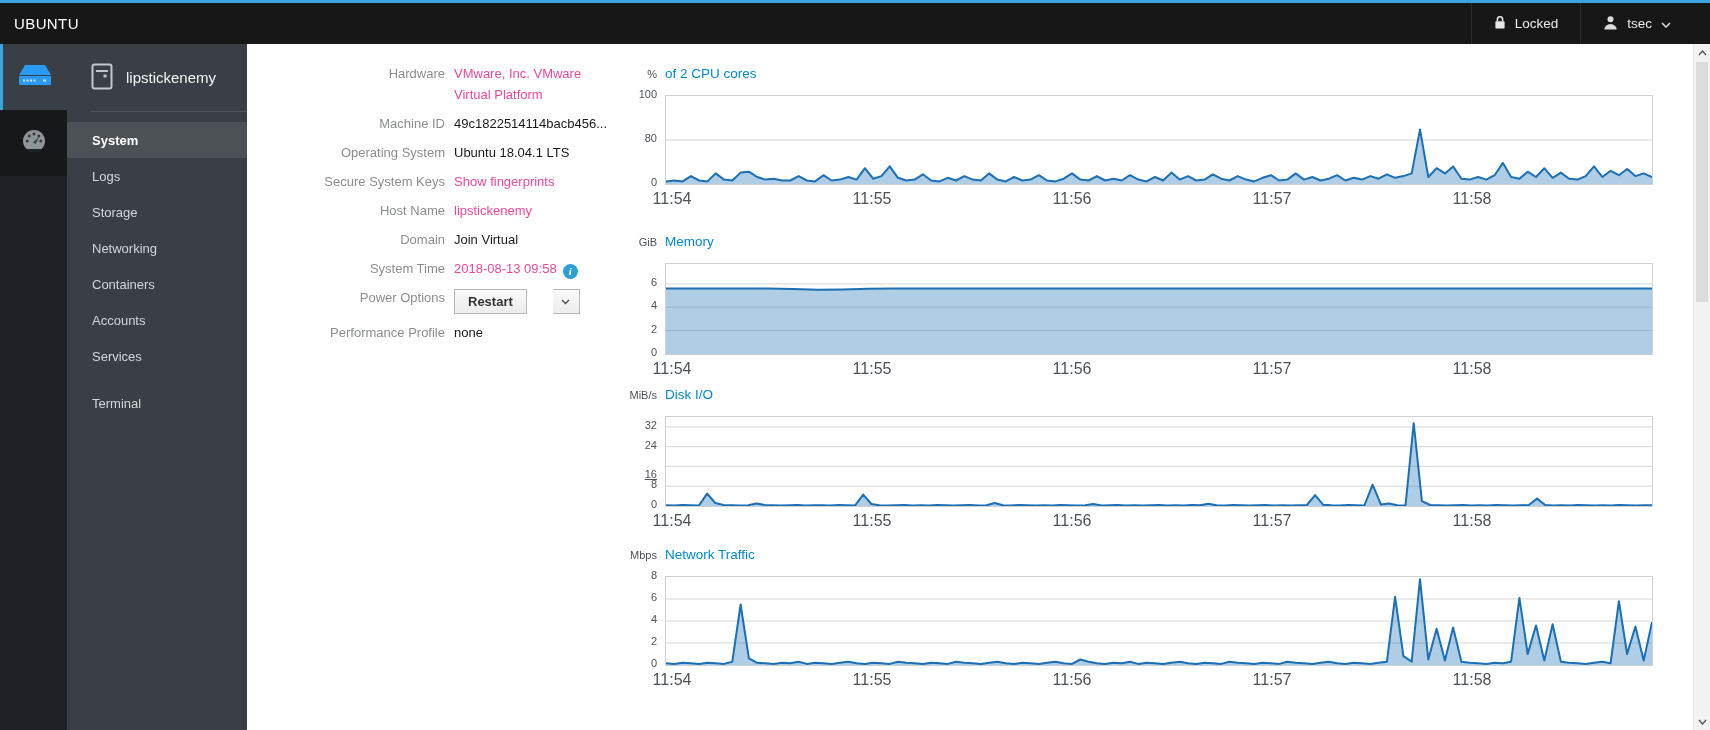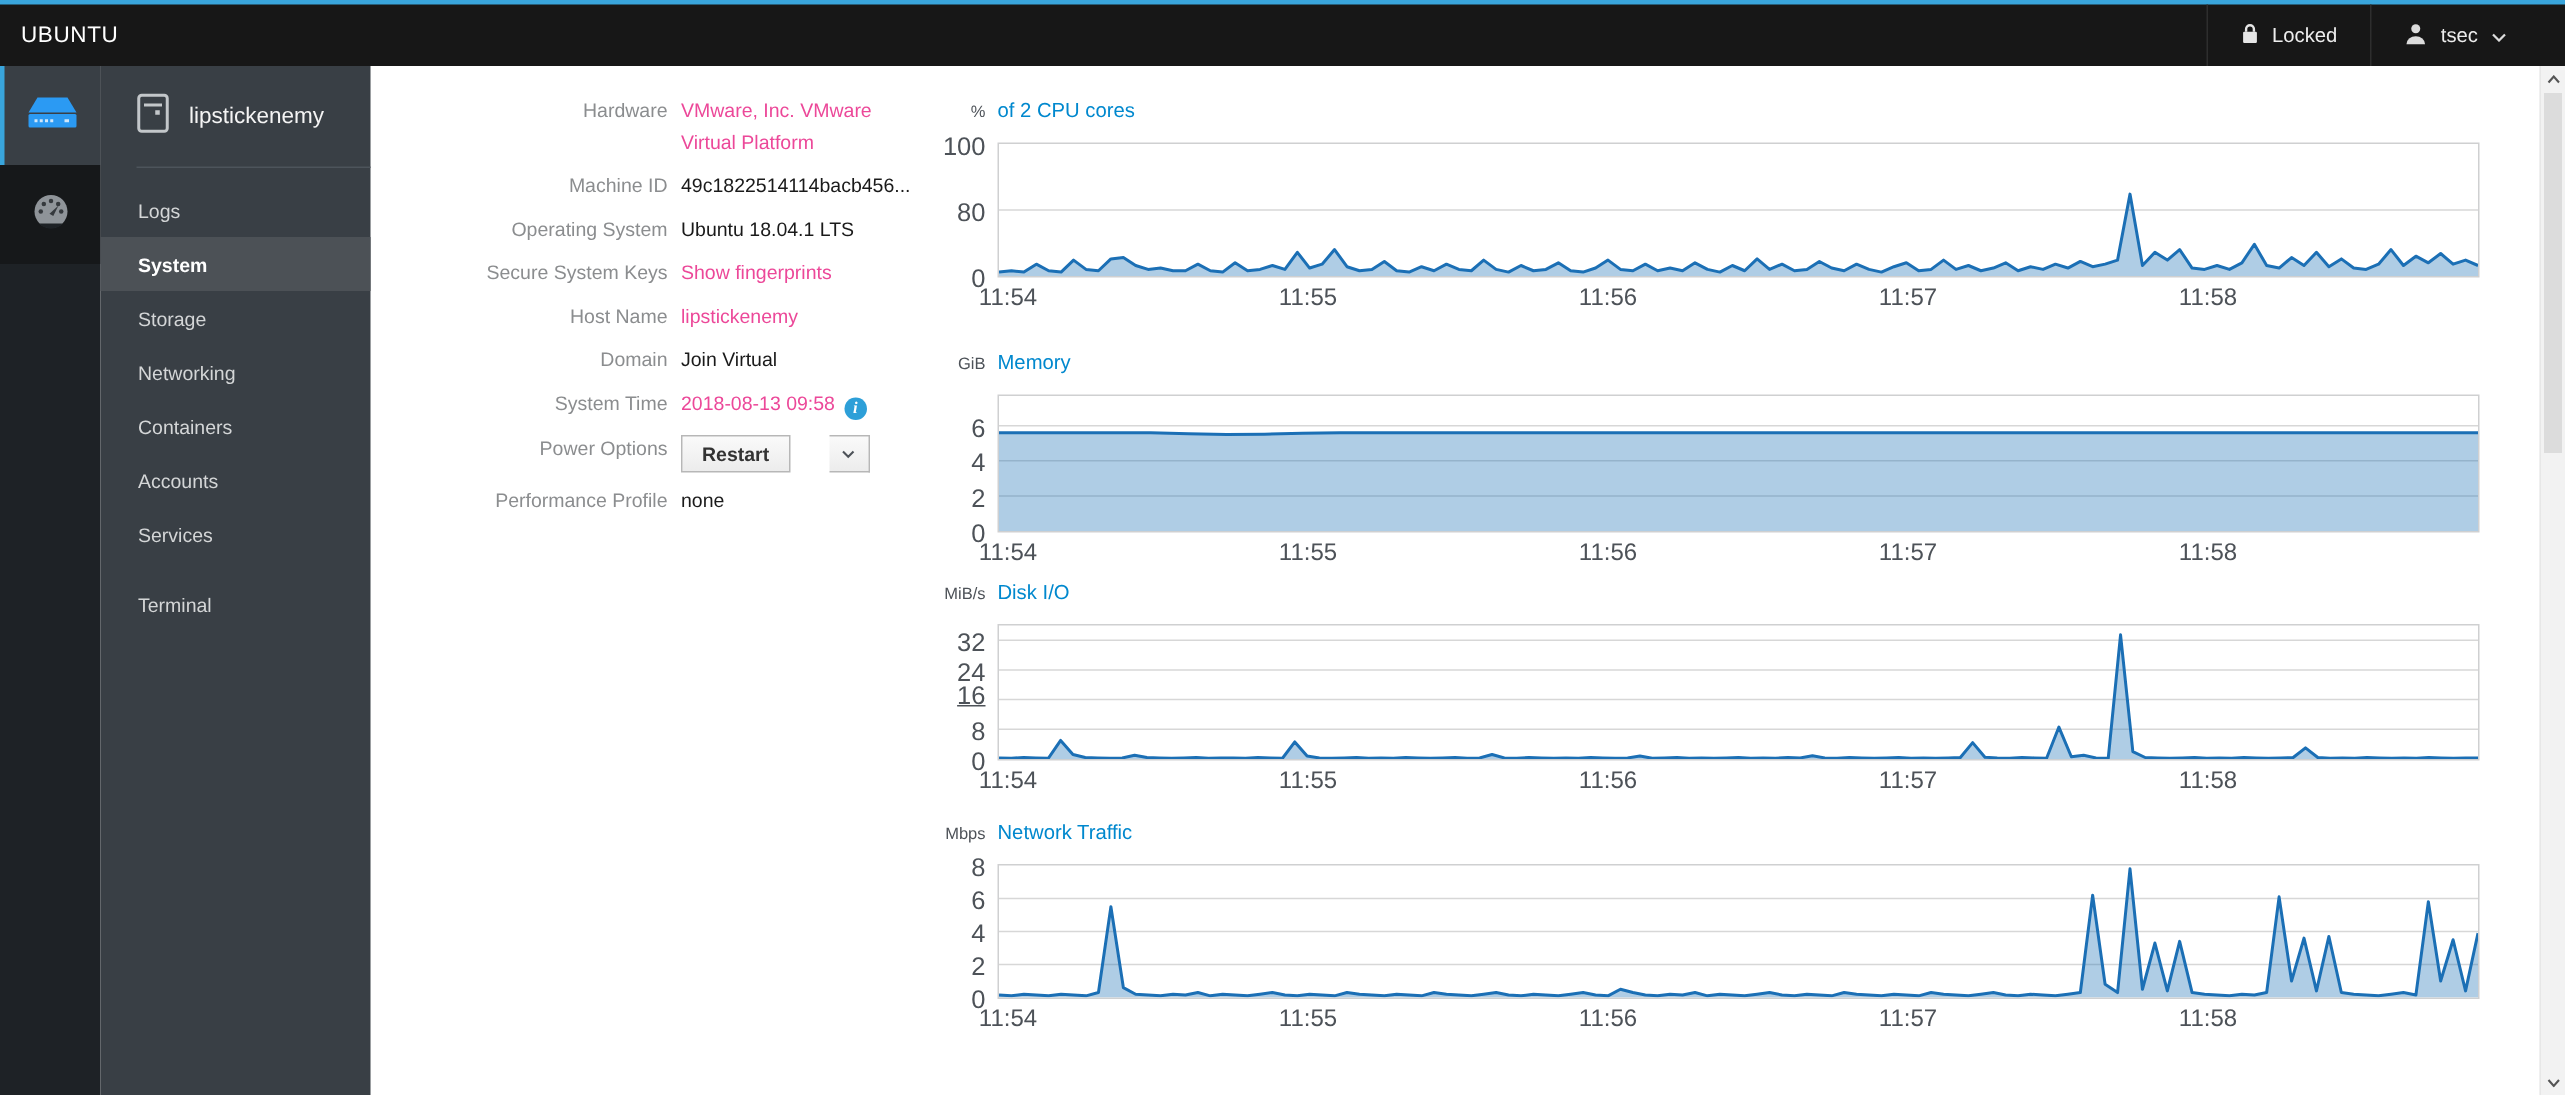--- a/index.html
+++ b/index.html
@@ -56,21 +56,21 @@
     border:1px solid #b7b7b7; border-left:none; background:linear-gradient(#fafafa,#ececec);
     width:27px; display:flex; align-items:center; justify-content:center; cursor:pointer;
   }
   
   .chart-block { position:absolute; left:595px; width:1080px; }
   .chart-head { display:flex; align-items:baseline; height:18px; margin-bottom:11px; }
   .chart-unit { width:70px; text-align:right; padding-right:8px; font-size:11px; color:#4d5258; }
   .chart-title { font-size:13.5px; color:#0088ce; cursor:pointer; }
   .chart-body { display:flex; }
   .yaxis { width:70px; position:relative; }
-  .ylab { position:absolute; right:8px; font-size:17px; color:#4d5258; }
+  .ylab { position:absolute; right:8px; font-size:11px; color:#4d5258; }
   .plot { border:1px solid #cfd0d1; background:#fff; }
   .plot svg { display:block; }
   .xaxis { position:relative; height:16px; margin-top:5px; margin-left:70px; }
   .xlab { position:absolute; top:0; transform:translateX(-50%); font-size:16px; color:#4d5258; }
   
   .scrollbar {
     position:absolute; right:0; top:44px; width:17px; height:686px;
     background:#f2f2f2; border-left:1px solid #e7e7e7;
   }
   .sb-btn { height:17px; display:flex; align-items:center; justify-content:center; cursor:pointer; }
@@ -145,22 +145,22 @@
       <svg width="22" height="27" viewBox="0 0 22 27">
         <rect x="1.5" y="1.5" width="19" height="24" rx="2" fill="none" stroke="#c3c7ca" stroke-width="2"></rect>
         <line x1="5" y1="8" x2="17" y2="8" stroke="#c3c7ca" stroke-width="2"></line>
         <rect x="12.5" y="11.5" width="3" height="3" fill="#c3c7ca"></rect>
       </svg>
     </span>
     <span>lipstickenemy</span>
   </div>
   <div class="host-divider"></div>
   <div class="nav">
+      <div class="nav-item selected">System</div>
       <div class="nav-item">Logs</div>
-      <div class="nav-item selected">System</div>
       <div class="nav-item">Storage</div>
       <div class="nav-item">Networking</div>
       <div class="nav-item">Containers</div>
       <div class="nav-item">Accounts</div>
       <div class="nav-item">Services</div>
       <div class="nav-item separated">Terminal</div>
     </div>
 </aside>
 
 <section class="details">
@@ -269,21 +269,21 @@
     </div>
     <div class="chart-block" style="top: 387px;">
       <div class="chart-head">
         <span class="chart-unit">MiB/s</span>
         <a class="chart-title">Disk I/O</a>
       </div>
       <div class="chart-body">
         <div class="yaxis" style="height: 89px;">
           <div class="ylab" style="top: 82px;">0</div>
           <div class="ylab" style="top: 62.2222px;">8</div>
-          <div class="ylab" style="top: 38px; text-decoration: underline;">16</div>
+          <div class="ylab" style="top: 52px; text-decoration: underline;">16</div>
           <div class="ylab" style="top: 22.6667px;">24</div>
           <div class="ylab" style="top: 2.88889px;">32</div>
         </div>
         <div class="plot">
           <svg width="986" height="89" viewBox="0 0 986 89">
             <line x1="0" x2="986" y1="69.2" y2="69.2" stroke="#d7d7d7" stroke-width="1"></line>
             <line x1="0" x2="986" y1="49.4" y2="49.4" stroke="#d7d7d7" stroke-width="1"></line>
             <line x1="0" x2="986" y1="29.7" y2="29.7" stroke="#d7d7d7" stroke-width="1"></line>
             <line x1="0" x2="986" y1="9.9" y2="9.9" stroke="#d7d7d7" stroke-width="1"></line>
             <path d="M0,89 L0.0,88.3 L8.2,88.5 L16.4,88.0 L24.6,88.3 L32.9,88.5 L41.1,76.6 L49.3,86.0 L57.5,88.0 L65.7,88.3 L74.0,88.5 L82.2,88.3 L90.4,86.5 L98.6,88.0 L106.8,88.3 L115.0,88.5 L123.3,88.3 L131.5,88.0 L139.7,88.5 L147.9,88.3 L156.1,88.3 L164.3,88.5 L172.6,88.0 L180.8,88.3 L189.0,88.5 L197.2,77.6 L205.4,87.0 L213.6,88.3 L221.8,88.5 L230.1,88.3 L238.3,88.0 L246.5,88.5 L254.7,88.3 L262.9,88.5 L271.1,88.0 L279.4,88.3 L287.6,88.5 L295.8,88.3 L304.0,88.0 L312.2,88.5 L320.4,88.3 L328.7,86.0 L336.9,88.3 L345.1,88.5 L353.3,88.0 L361.5,88.3 L369.8,88.5 L378.0,88.3 L386.2,88.5 L394.4,88.0 L402.6,88.3 L410.8,88.5 L419.1,88.3 L427.3,87.0 L435.5,88.5 L443.7,88.3 L451.9,88.0 L460.1,88.5 L468.4,88.3 L476.6,88.5 L484.8,88.3 L493.0,88.0 L501.2,88.5 L509.4,88.3 L517.6,88.5 L525.9,88.0 L534.1,88.3 L542.3,86.8 L550.5,88.3 L558.7,88.5 L567.0,88.0 L575.2,88.3 L583.4,88.5 L591.6,88.3 L599.8,88.0 L608.0,88.5 L616.3,88.3 L624.5,88.5 L632.7,88.3 L640.9,88.0 L649.1,78.1 L657.3,87.8 L665.5,88.3 L673.8,88.5 L682.0,88.0 L690.2,88.3 L698.4,88.5 L706.6,67.7 L714.9,87.5 L723.1,86.5 L731.3,88.3 L739.5,88.5 L747.7,6.2 L755.9,84.1 L764.1,88.0 L772.4,88.3 L780.6,88.5 L788.8,88.3 L797.0,88.0 L805.2,88.5 L813.5,88.3 L821.7,88.5 L829.9,88.0 L838.1,88.3 L846.3,88.5 L854.5,88.3 L862.8,88.0 L871.0,81.6 L879.2,88.0 L887.4,88.5 L895.6,88.3 L903.8,88.5 L912.0,88.0 L920.3,88.3 L928.5,88.5 L936.7,88.3 L944.9,88.5 L953.1,88.0 L961.4,88.3 L969.6,88.5 L977.8,88.3 L986.0,88.3 L986,89 Z" fill="rgba(27,111,181,0.35)" stroke="none"></path>

